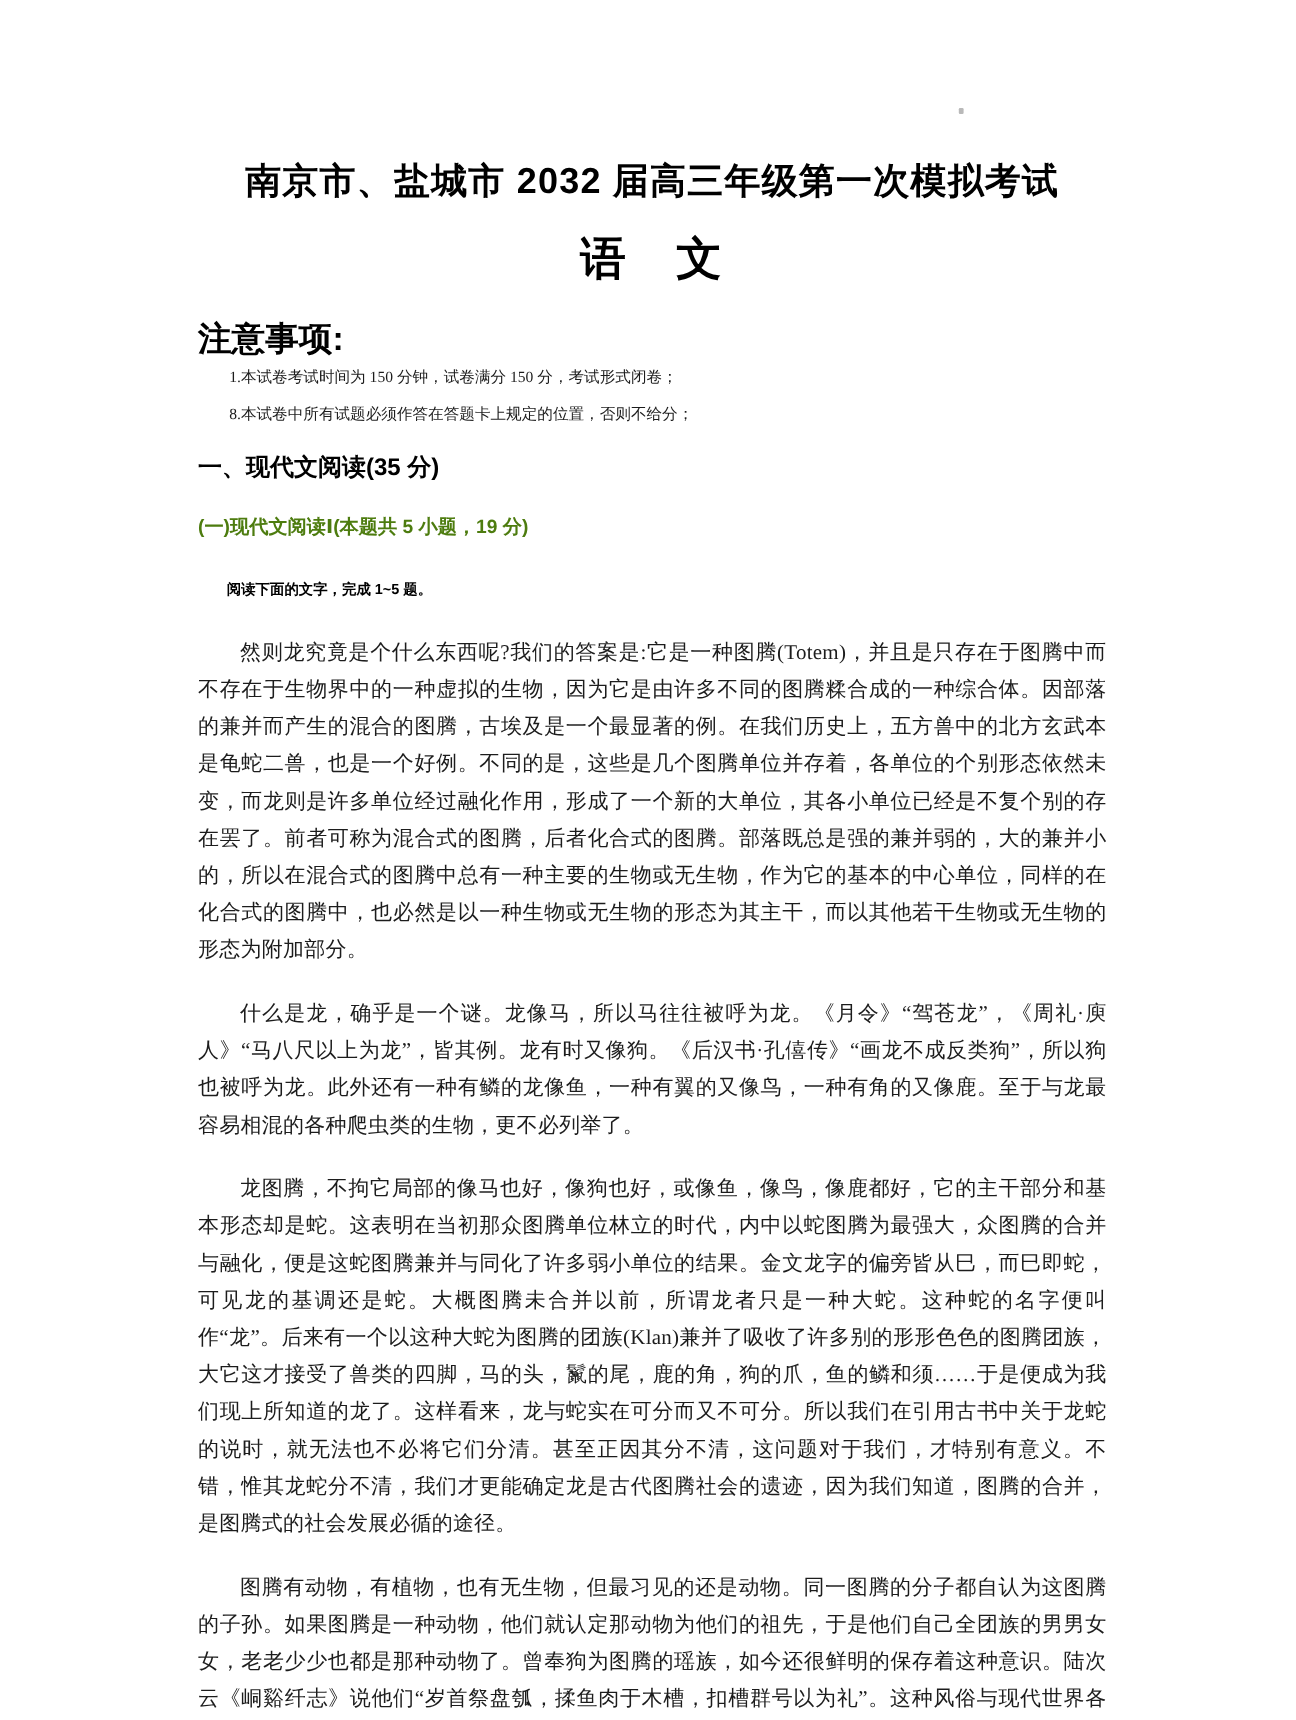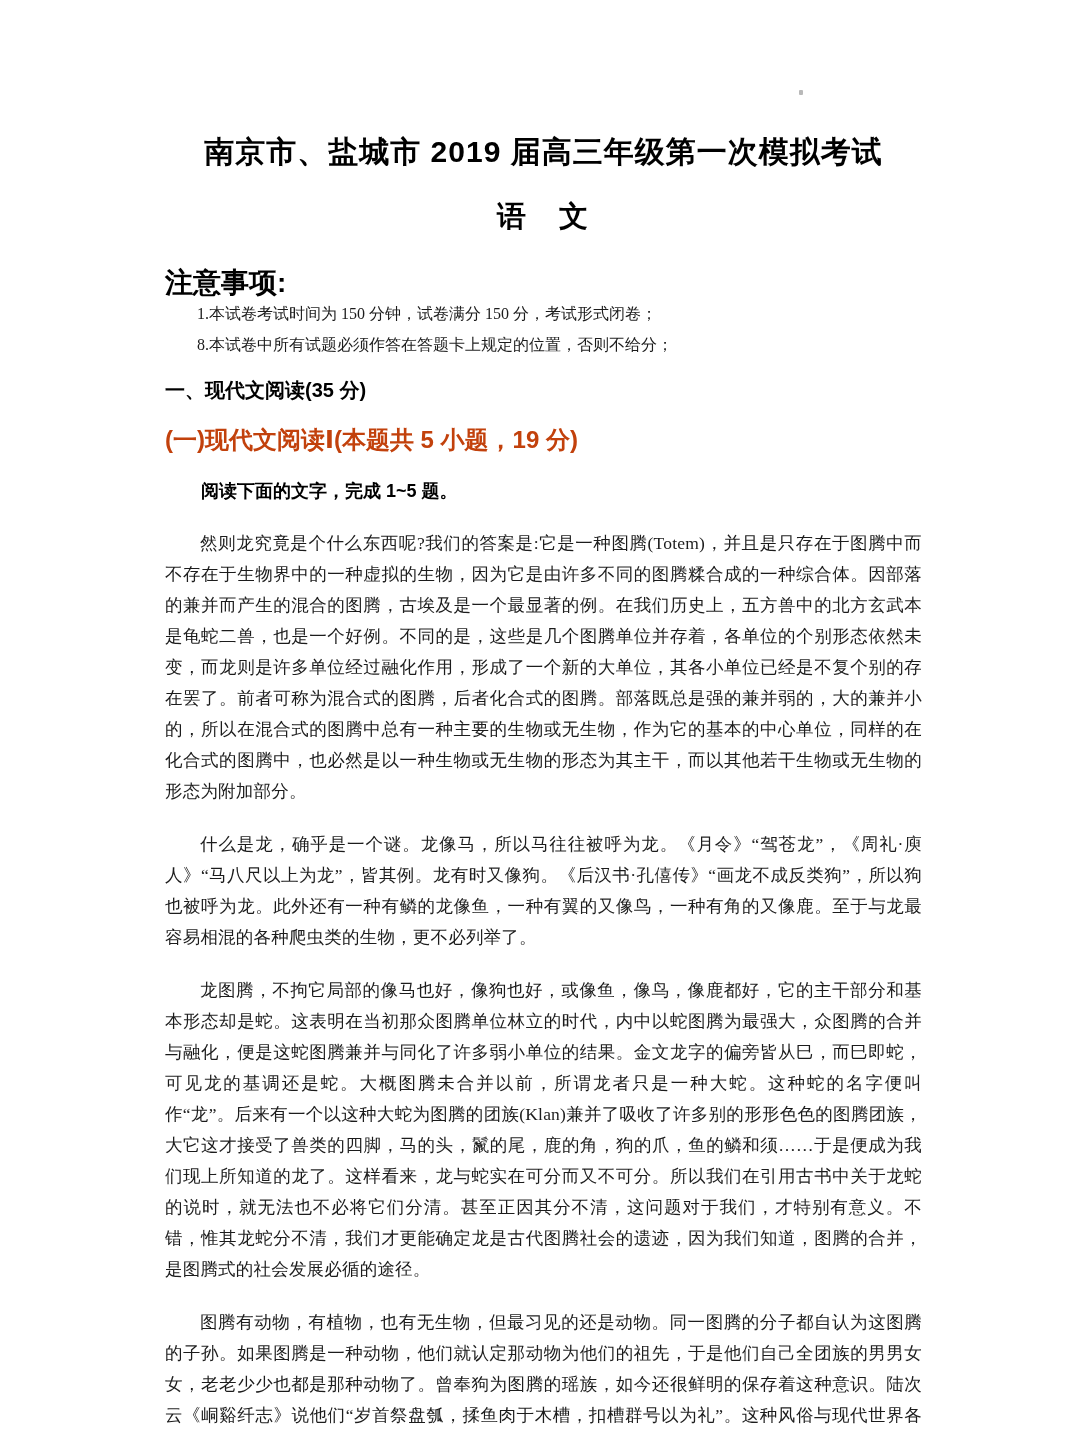--- a/index.html
+++ b/index.html
@@ -26,64 +26,64 @@
     font-weight: bold;
     font-size: 30px;
     line-height: 40px;
     text-align: center;
     color: #000;
     letter-spacing: 1px;
   }
   .subject-title {
     font-family: "Liberation Sans", "DejaVu Sans", sans-serif;
     font-weight: bold;
-    font-size: 29px;
+    font-size: 38px;
     line-height: 36px;
     text-align: center;
     color: #000;
     margin-top: 26px;
     letter-spacing: 2px;
   }
   .notices {
     margin-top: 34px;
   }
   .notices-heading {
     font-family: "Liberation Sans", "DejaVu Sans", sans-serif;
     font-weight: bold;
     font-size: 28px;
     line-height: 30px;
     color: #000;
   }
   .notice-item {
-    font-size: 16px;
+    font-size: 13px;
     line-height: 31px;
     text-indent: 2em;
     text-align: justify;
     margin: 0;
   }
   .section-heading {
     font-family: "Liberation Sans", "DejaVu Sans", sans-serif;
     font-weight: bold;
     font-size: 20px;
     line-height: 28px;
     color: #000;
     margin-top: 16px;
   }
   .subsection-heading {
     font-family: "Liberation Sans", "DejaVu Sans", sans-serif;
     font-weight: bold;
-    font-size: 24px;
+    font-size: 16px;
     line-height: 28px;
-    color: #c2410c;
+    color: #4d7c0f;
     margin-top: 22px;
   }
   .reading-instruction {
     font-family: "Liberation Sans", "DejaVu Sans", sans-serif;
     font-weight: bold;
-    font-size: 18px;
+    font-size: 12px;
     line-height: 30px;
     color: #000;
     text-indent: 2em;
     margin: 22px 0 0 0;
   }
   .passage p {
     font-size: 17.5px;
     line-height: 31px;
     text-indent: 2em;
     text-align: justify;
@@ -100,21 +100,21 @@
     border-radius: 1px;
   }
 </style>
 </head>
 <body>
 
 <div class="scan-dot"></div>
 
 <div class="page">
 
-  <div class="exam-title">南京市、盐城市 2019 届高三年级第一次模拟考试</div>
+  <div class="exam-title">南京市、盐城市 2032 届高三年级第一次模拟考试</div>
 
   <div class="subject-title">语　文</div>
 
   <div class="notices">
     <div class="notices-heading">注意事项:</div>
     <p class="notice-item">1.本试卷考试时间为 150 分钟，试卷满分 150 分，考试形式闭卷；</p>
     <p class="notice-item">8.本试卷中所有试题必须作答在答题卡上规定的位置，否则不给分；</p>
   </div>
 
   <div class="section-heading">一、现代文阅读(35 分)</div>

